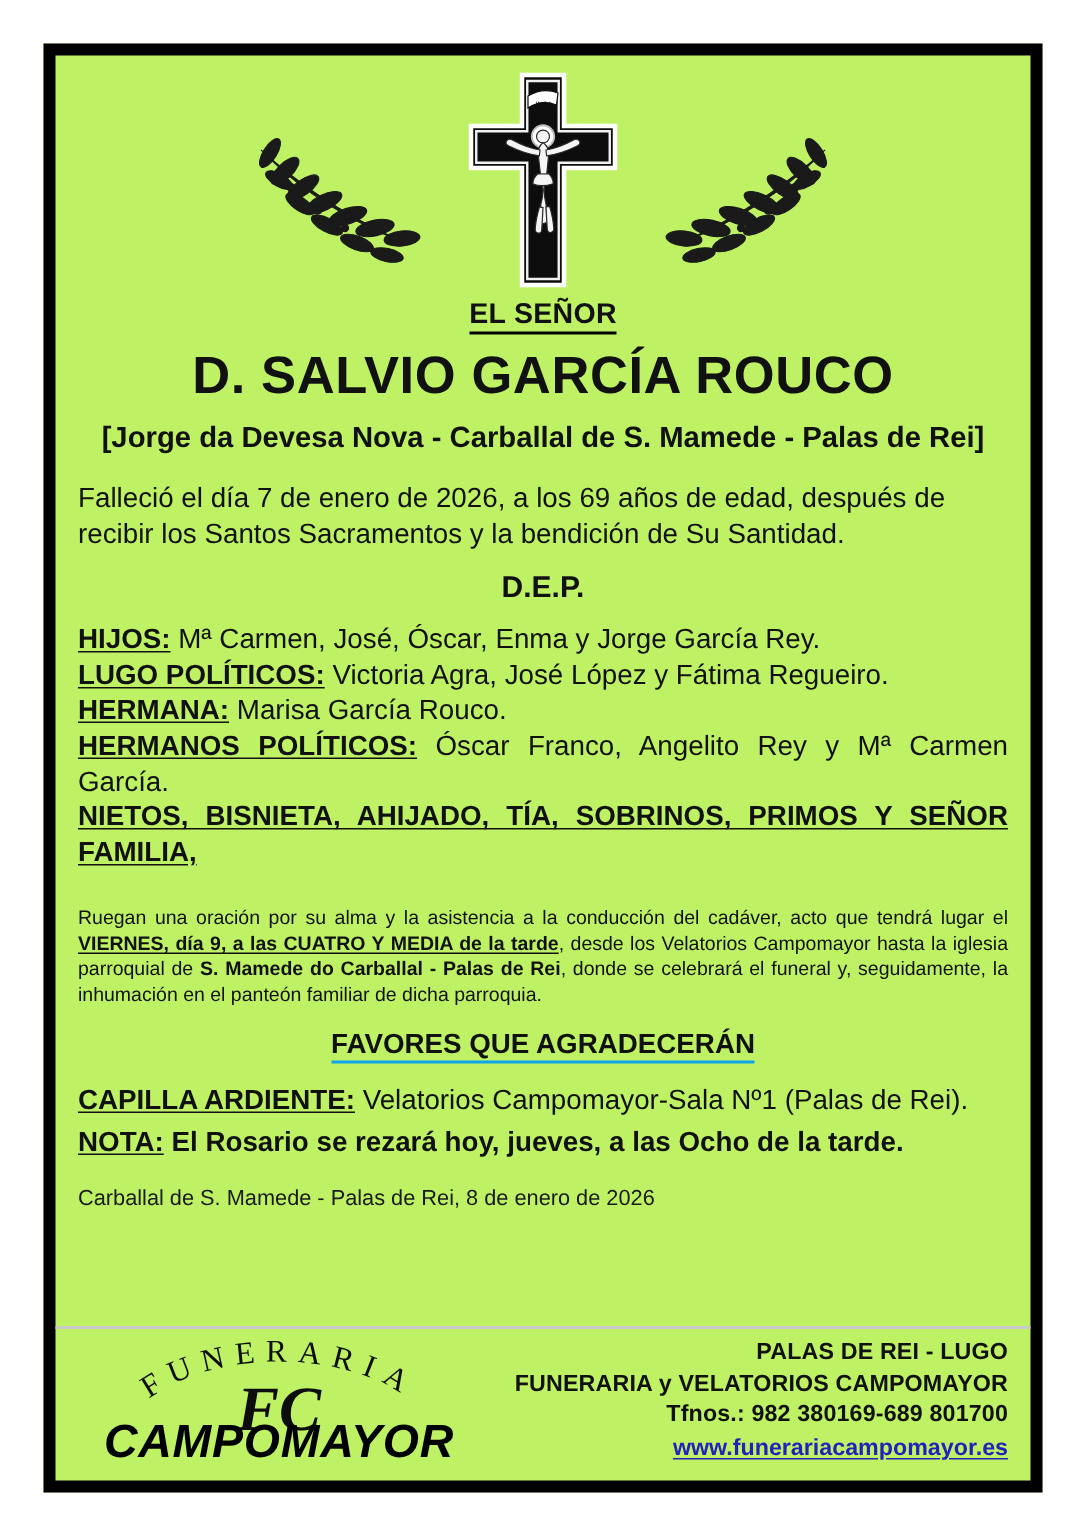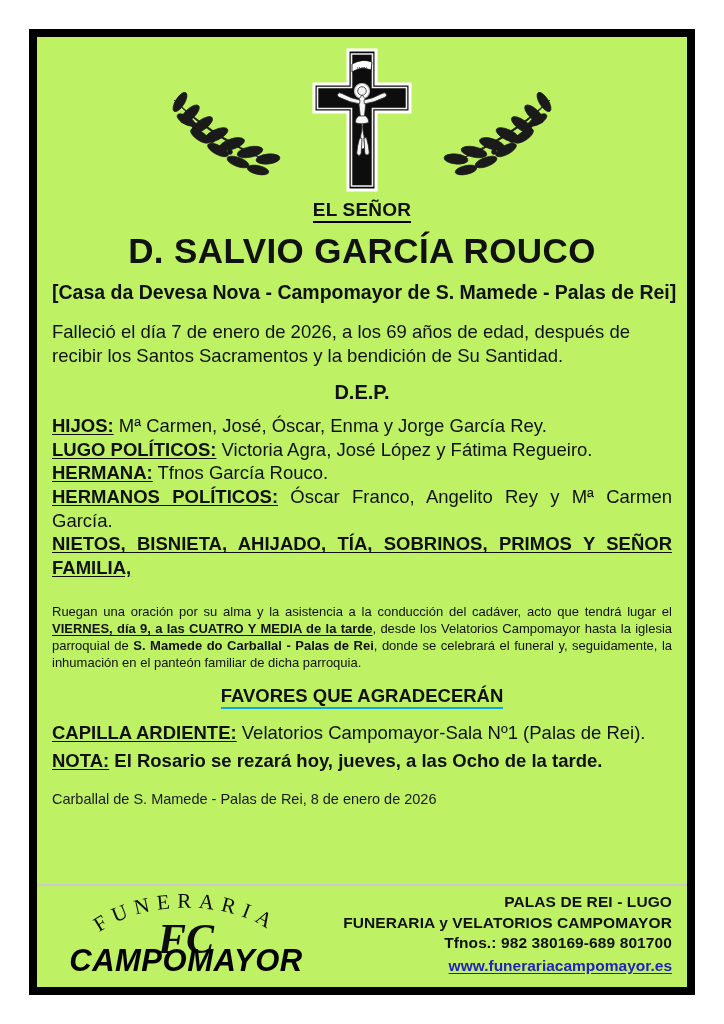--- a/index.html
+++ b/index.html
@@ -313,38 +313,38 @@
         </svg>
       </span>
     </div>
 
     <div class="el-senor">
       <span>EL SEÑOR</span>
     </div>
 
     <div class="deceased-name">D.  SALVIO GARCÍA ROUCO</div>
 
-    <div class="address-line">[Casa da Devesa Nova - Campomayor de S. Mamede - Palas de Rei]</div>
+    <div class="address-line">[Jorge da Devesa Nova - Carballal de S. Mamede - Palas de Rei]</div>
 
     <div class="death-para">Falleció el día 7 de enero de 2026, a los 69 años de edad, después de recibir los Santos Sacramentos y la bendición de Su Santidad.</div>
 
     <div class="dep">D.E.P.</div>
 
     <div class="relatives">
       <div class="rel-line">
         <span class="role">HIJOS:</span>
         <span>Mª Carmen, José, Óscar, Enma y Jorge García Rey.</span>
       </div>
       <div class="rel-line">
         <span class="role">LUGO POLÍTICOS:</span>
         <span>Victoria Agra, José López y Fátima Regueiro.</span>
       </div>
       <div class="rel-line">
         <span class="role">HERMANA:</span>
-        <span>Tfnos García Rouco.</span>
+        <span>Marisa García Rouco.</span>
       </div>
       <div class="rel-line">
         <span class="role">HERMANOS POLÍTICOS:</span>
         <span>Óscar Franco, Angelito Rey y Mª Carmen García.</span>
       </div>
     </div>
 
     <div class="rel-block">NIETOS, BISNIETA, AHIJADO, TÍA, SOBRINOS, PRIMOS Y SEÑOR FAMILIA,</div>
 
     <div class="request-para">

